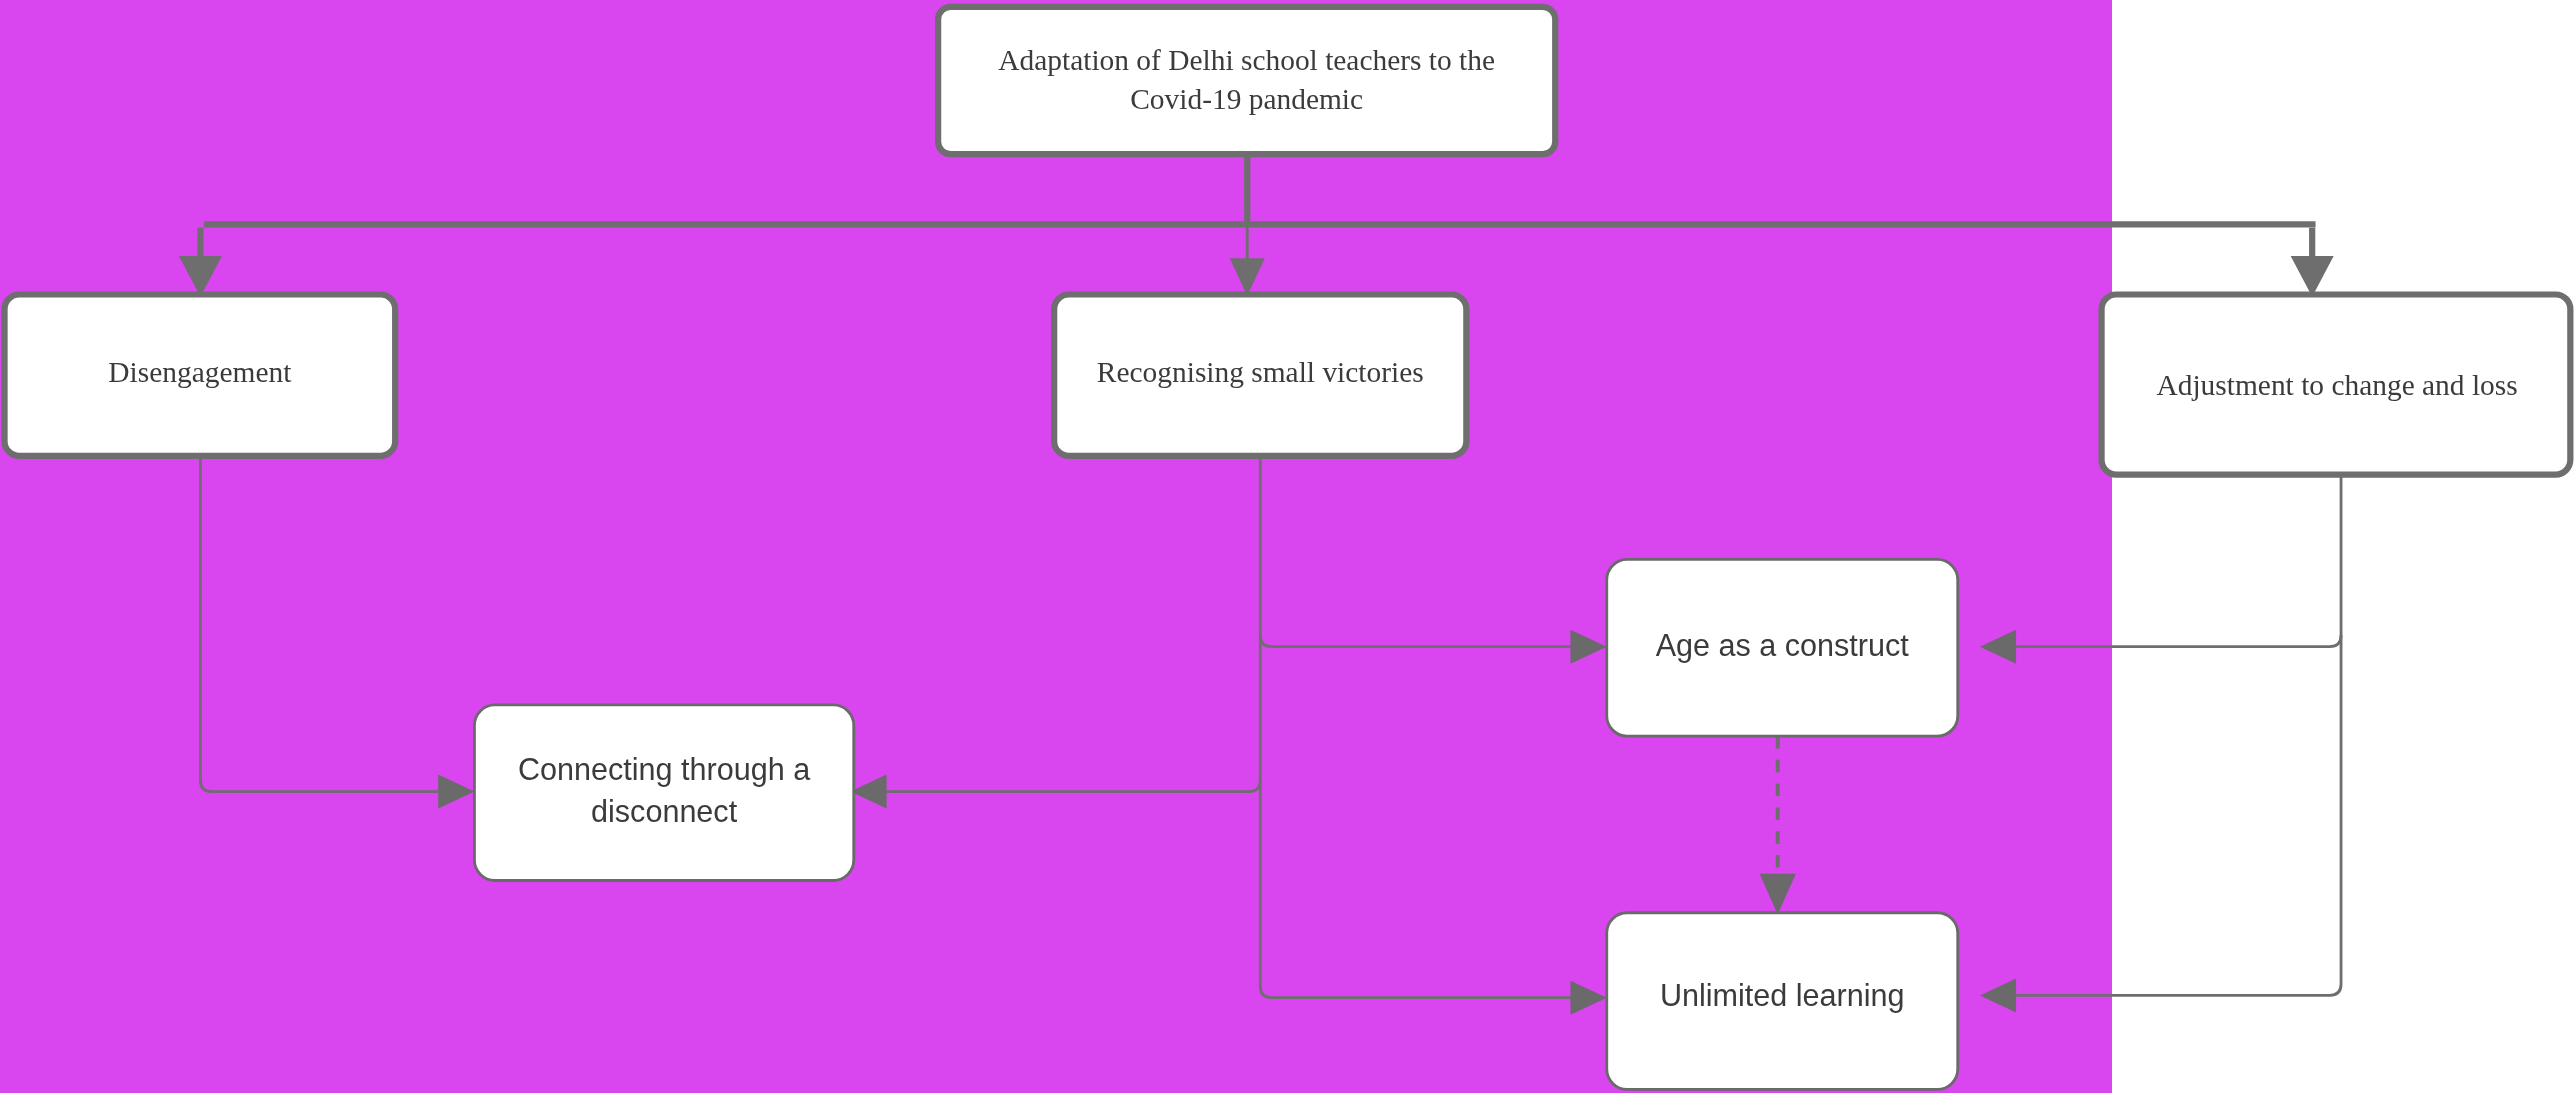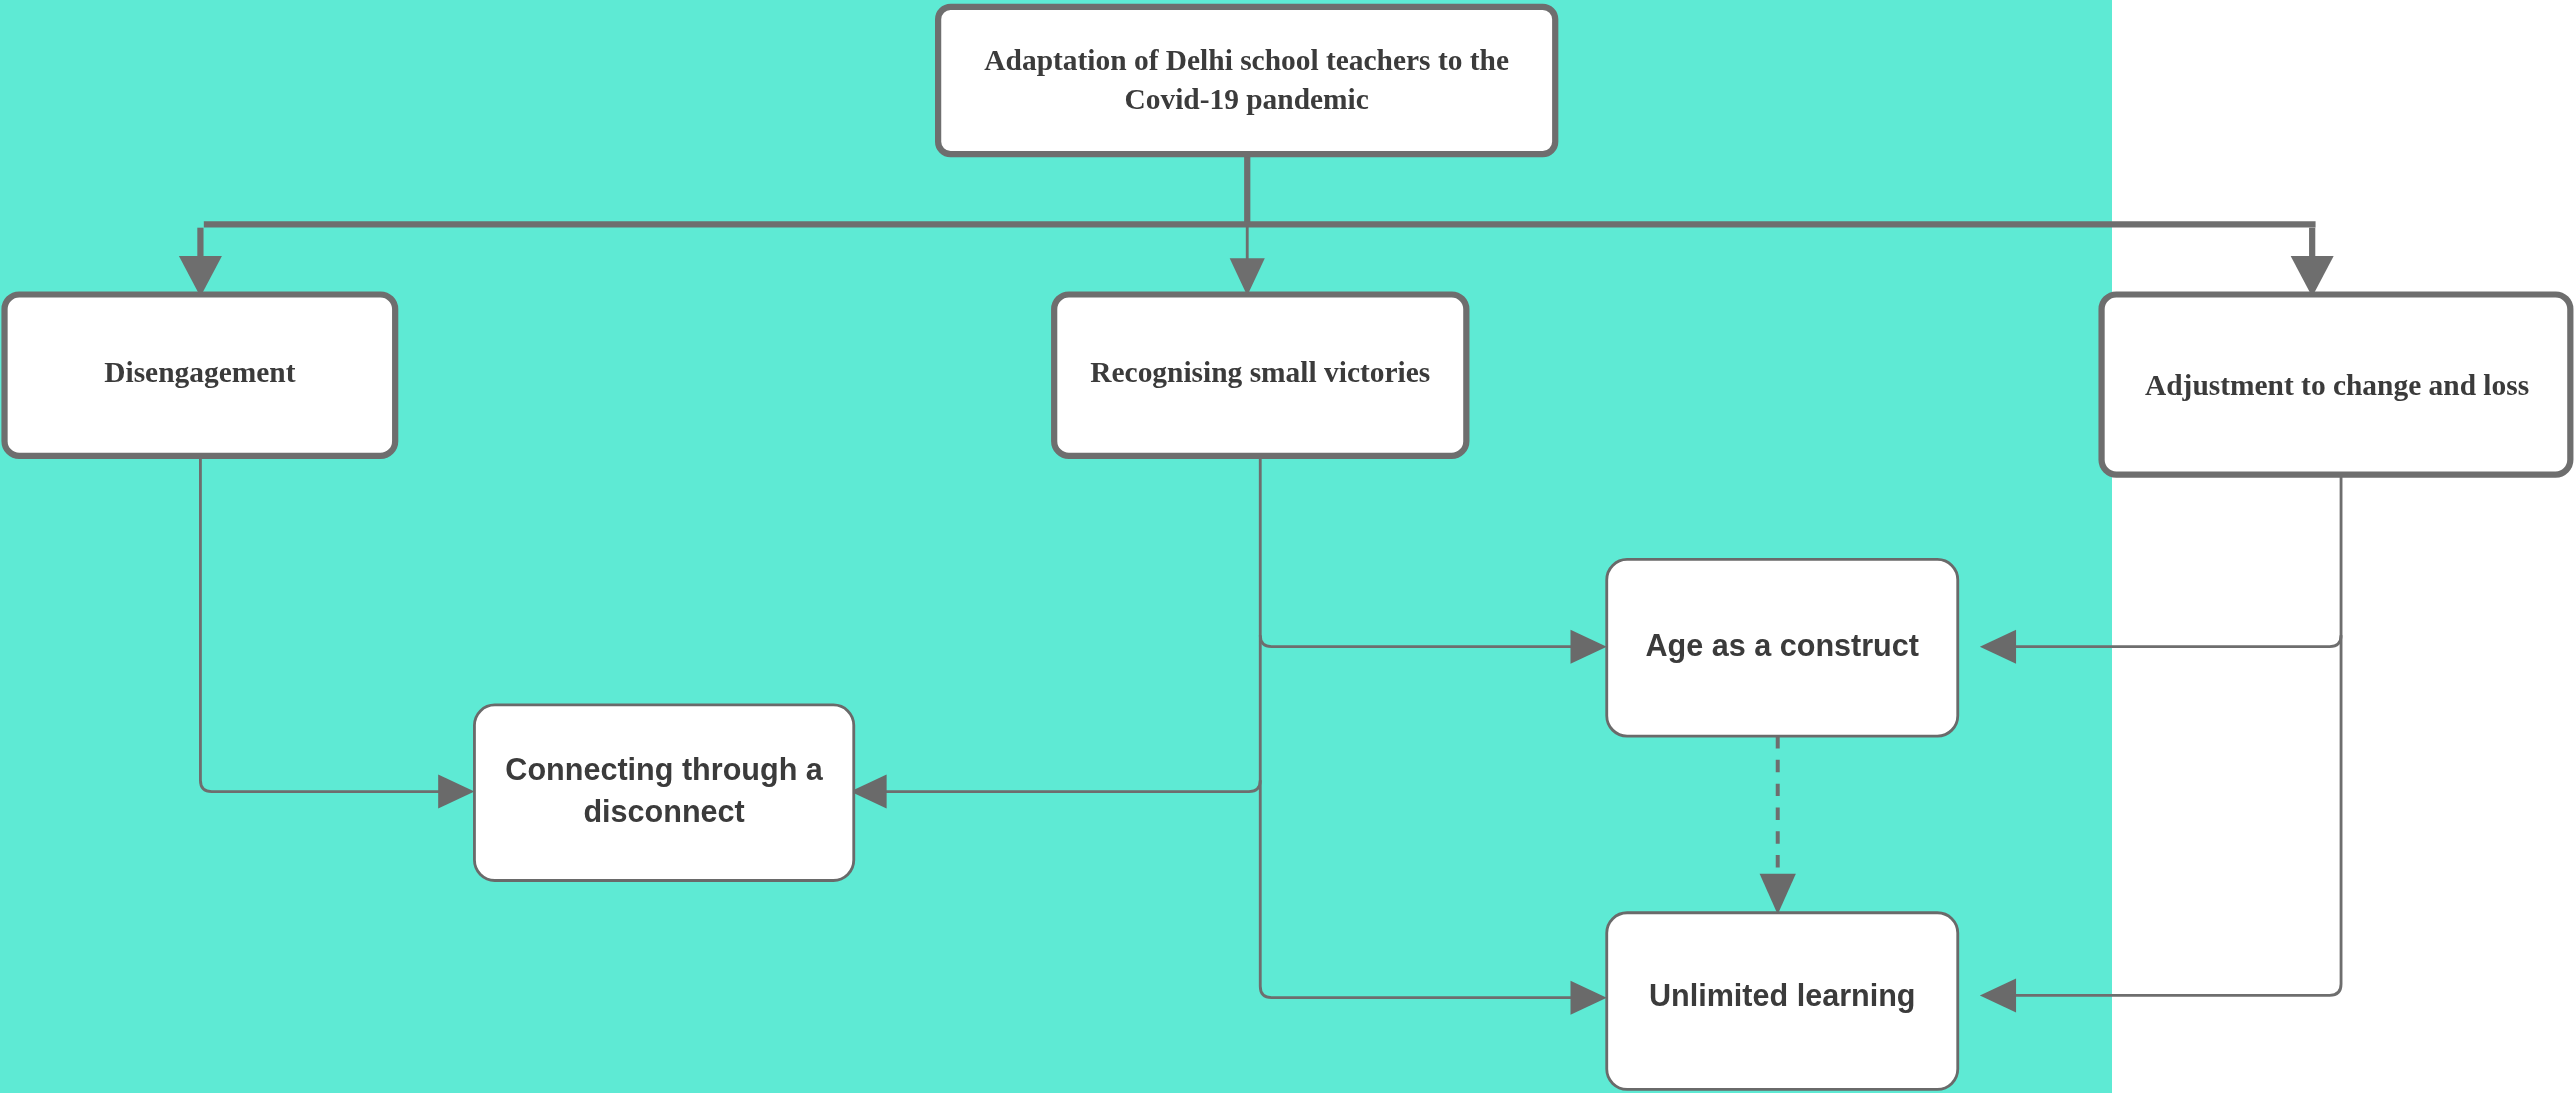--- a/index.html
+++ b/index.html
@@ -11,22 +11,21 @@
   body {
     width: 2576px;
     height: 1094px;
     overflow: hidden;
     font-family: "Liberation Sans", sans-serif;
   }
   #diagram-root {
     position: relative;
     width: 2112px;
     height: 1094px;
-    background: #5eead4;
-    font-weight: bold;
+    background: #d946ef;
   }
   svg#flow-svg {
     position: absolute;
     top: 0;
     left: 0;
     width: 2576px;
     height: 1094px;
     display: block;
   }
   .node-box {

